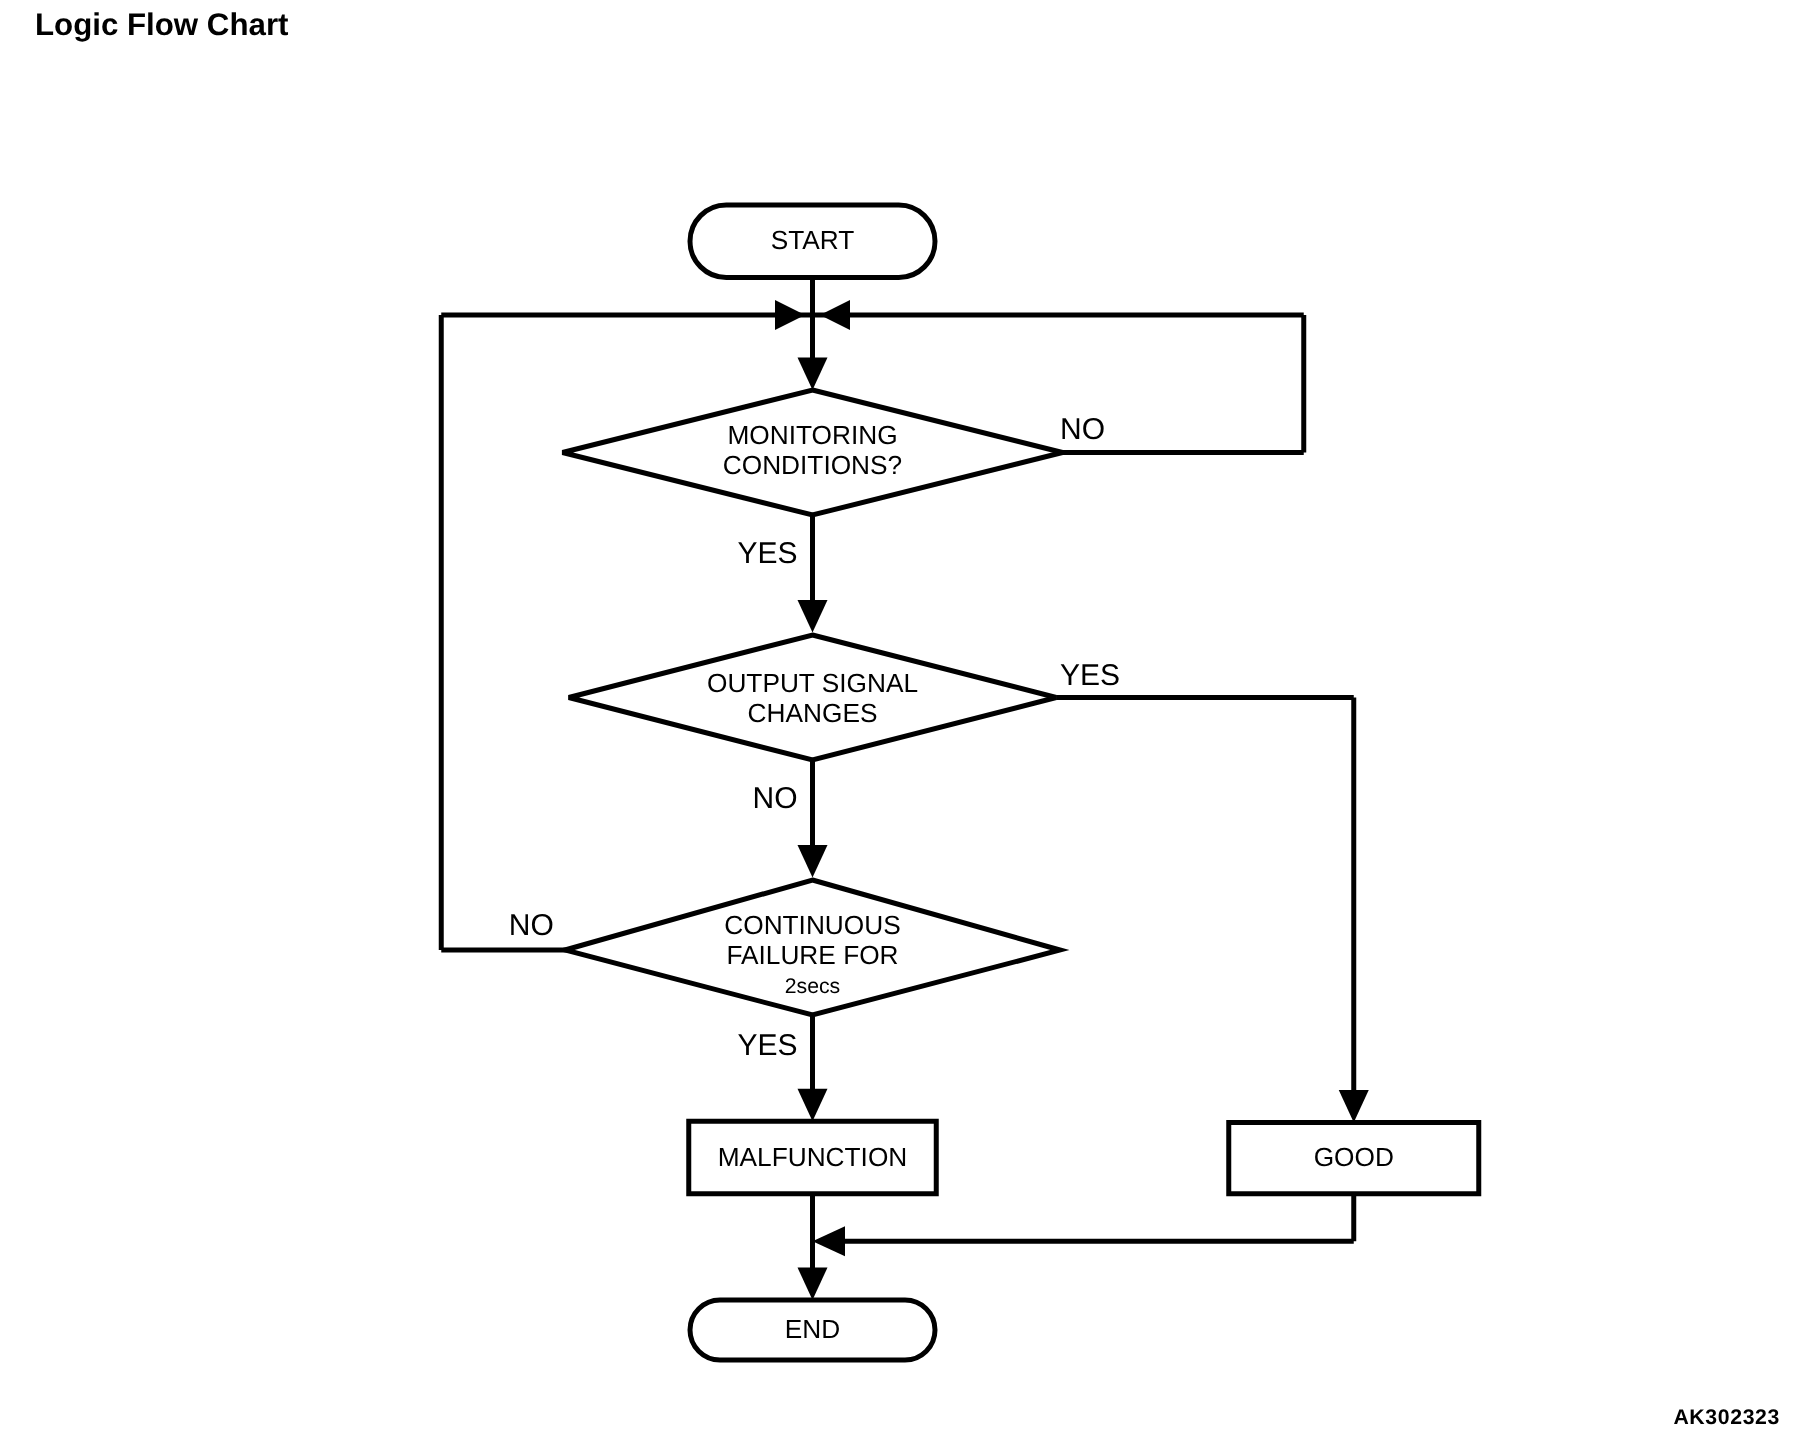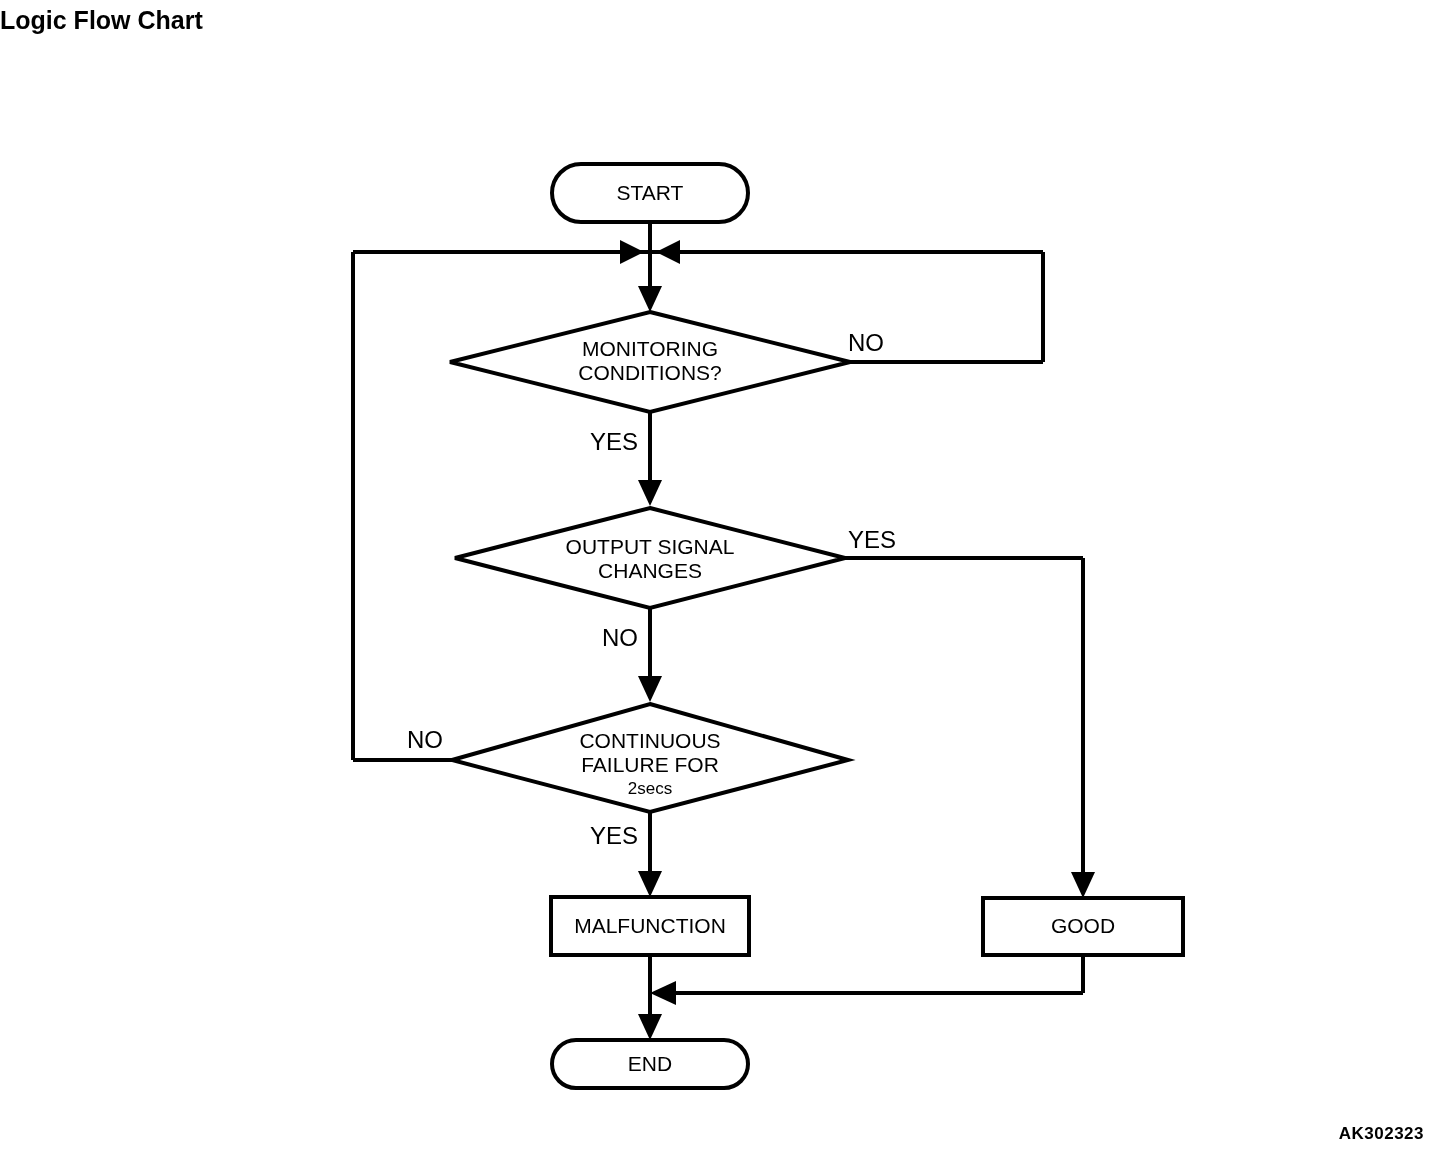--- a/index.html
+++ b/index.html
@@ -10,21 +10,21 @@
   body {
     width: 1440px;
     height: 1162px;
     position: relative;
     font-family: "Liberation Sans", sans-serif;
     color: #000000;
     overflow: hidden;
   }
   #page-title {
     position: absolute;
-    left: 0;
+    left: 28px;
     top: 6px;
     font-size: 25px;
     font-weight: bold;
     letter-spacing: 0px;
     white-space: nowrap;
   }
   #figure-id {
     position: absolute;
     right: 16px;
     top: 1124px;

